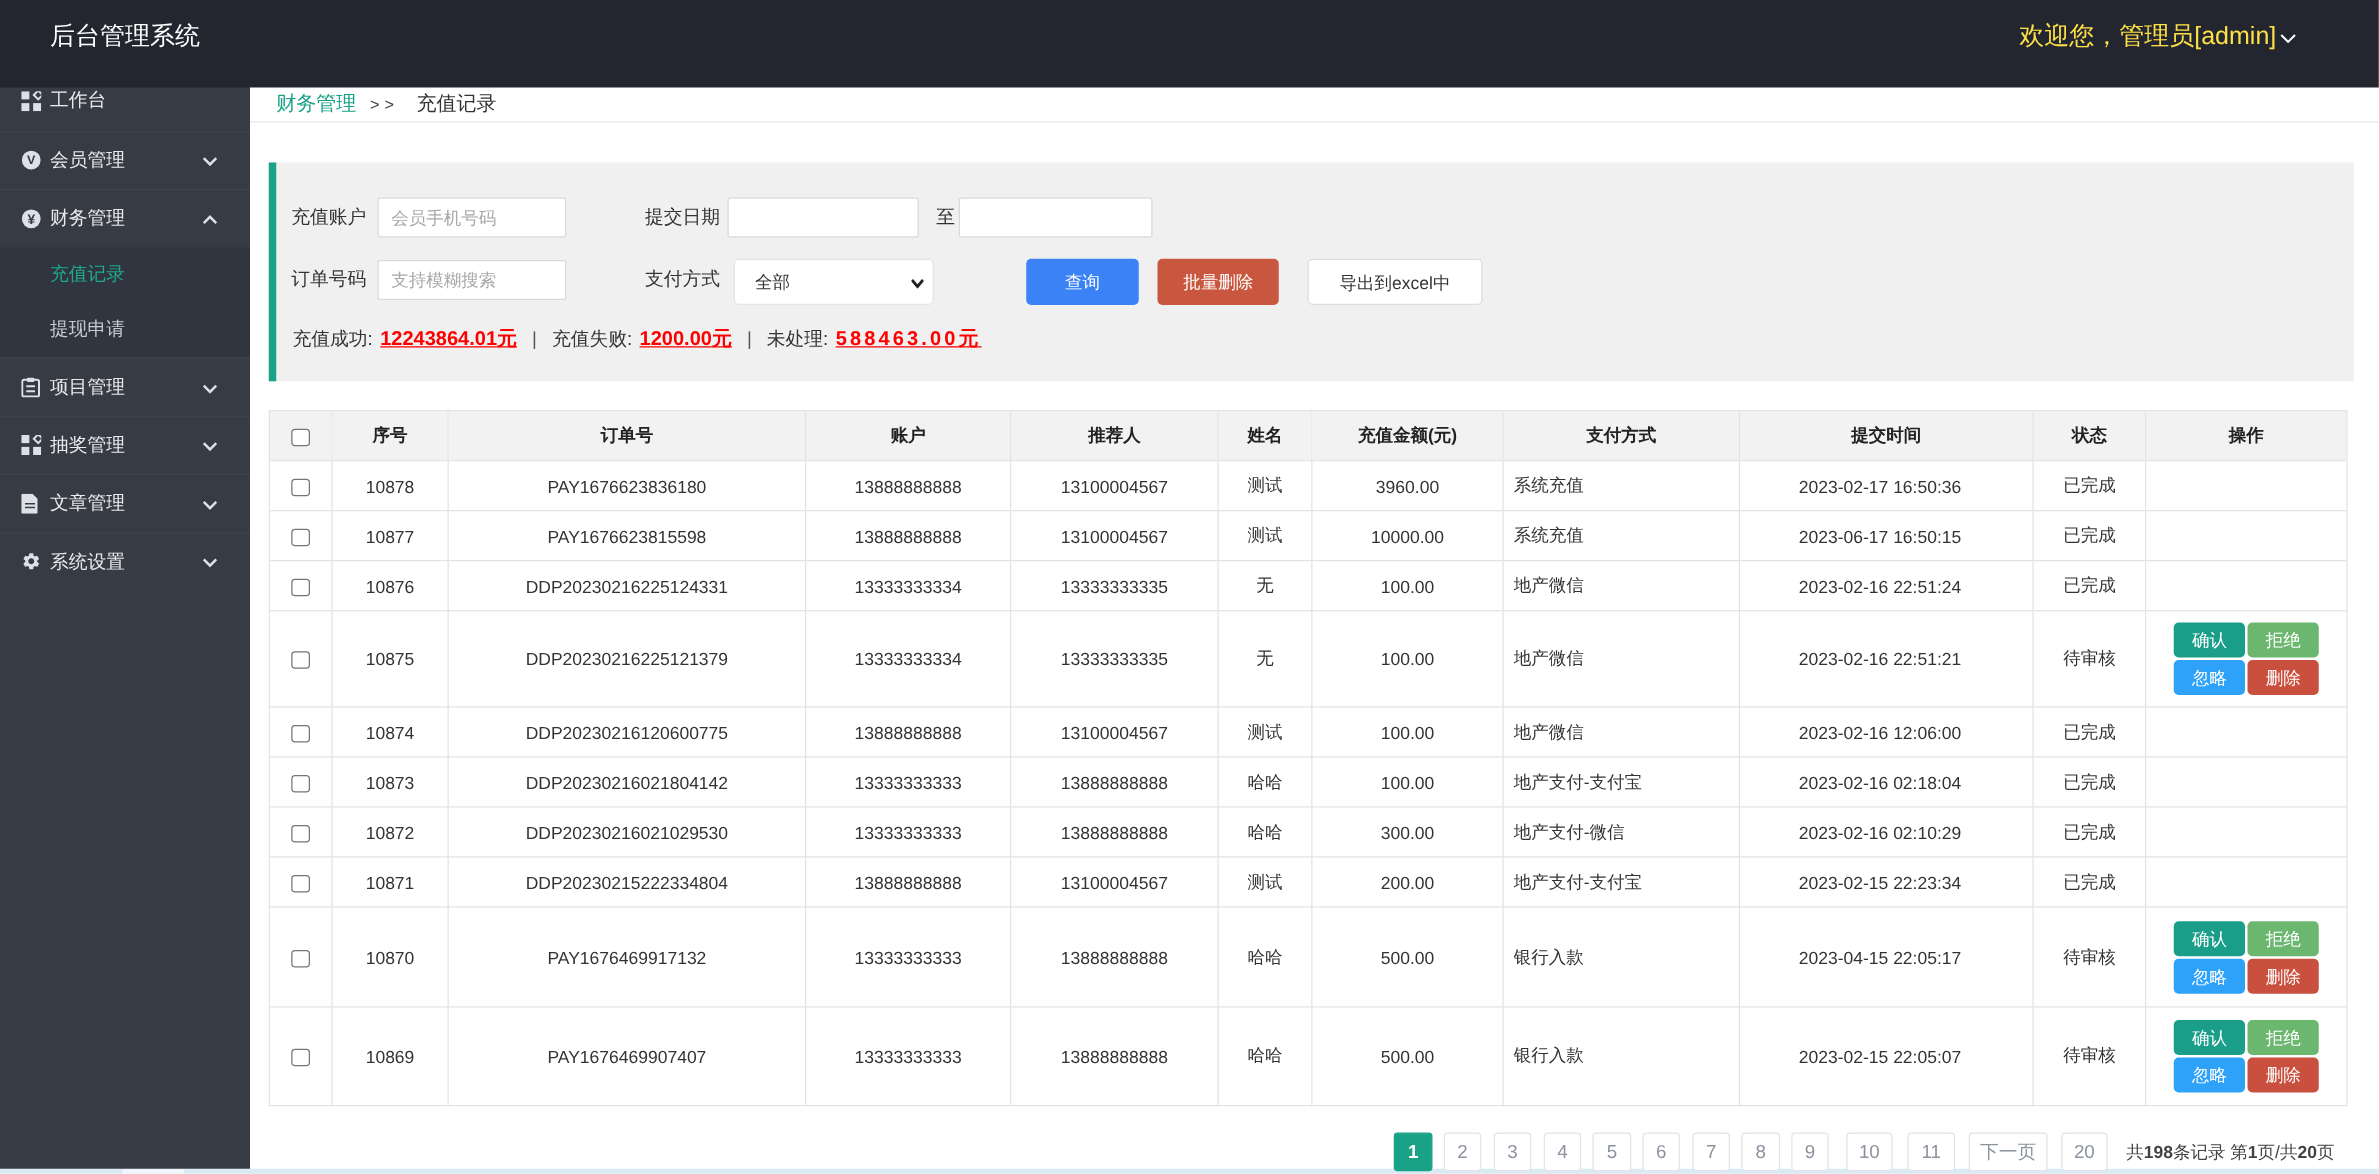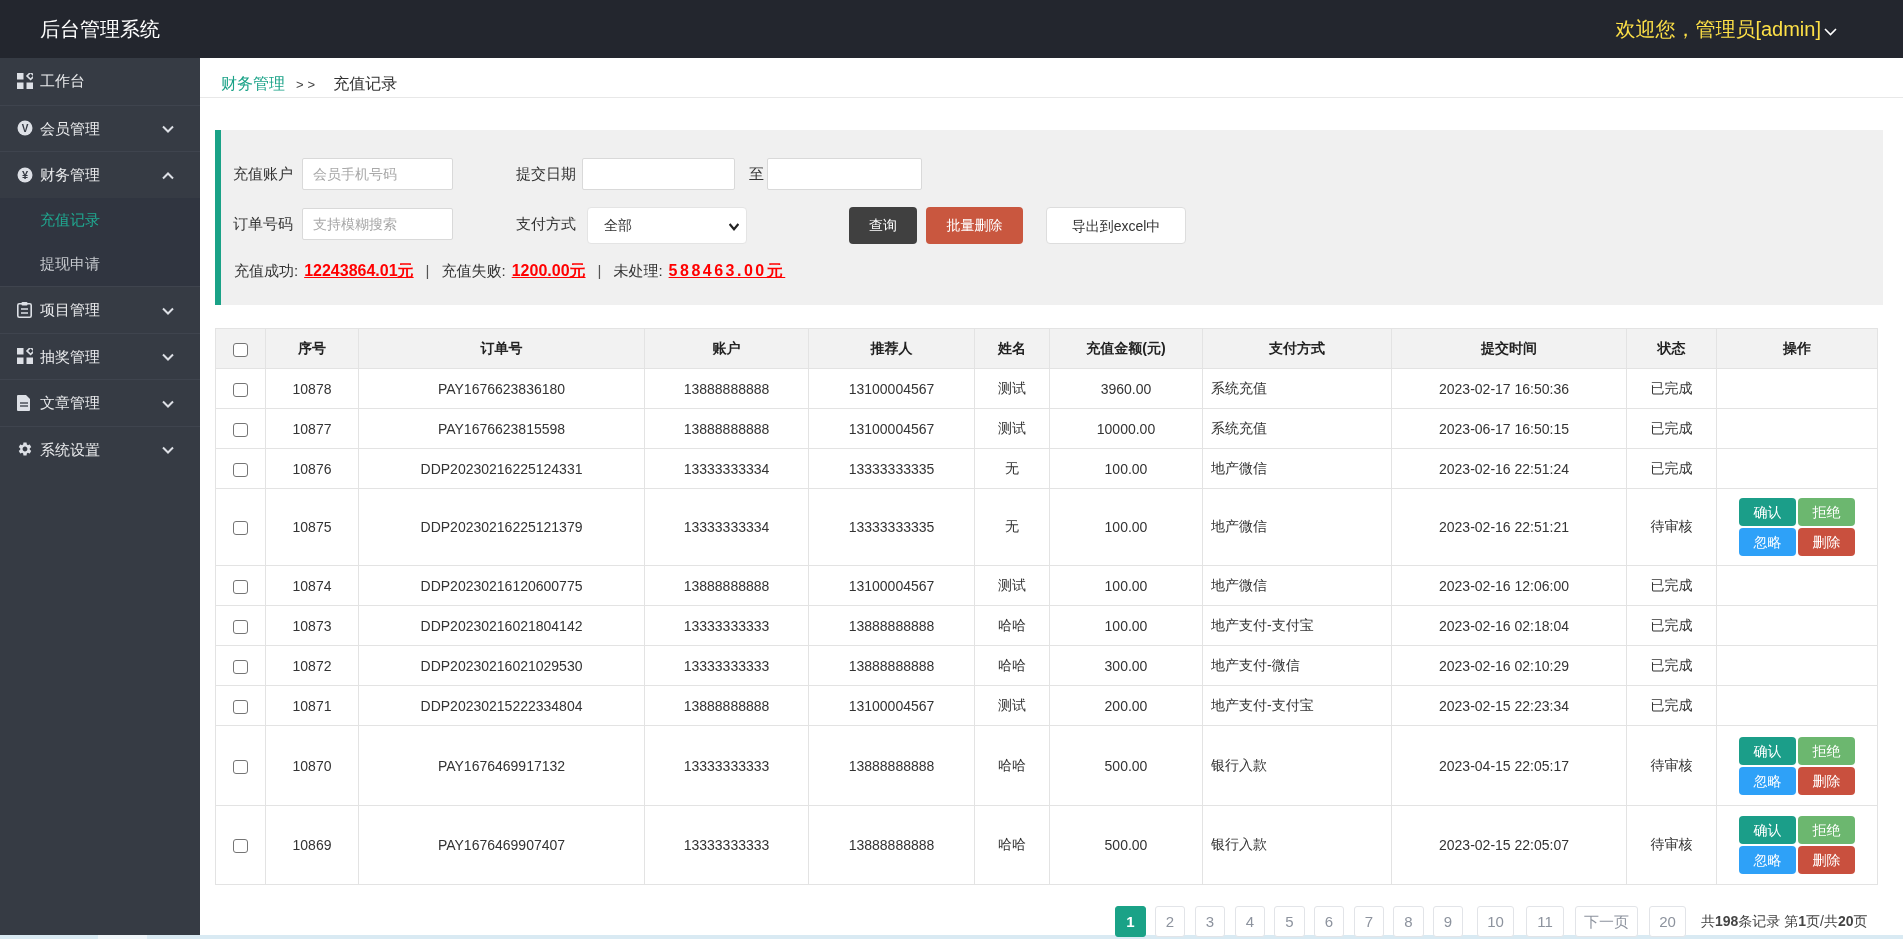--- a/index.html
+++ b/index.html
@@ -1,18 +1,18 @@
 <!DOCTYPE html>
 <html lang="zh"><head>
 <meta charset="utf-8">
 <title>后台管理系统</title>
 <style>
   * { margin:0; padding:0; box-sizing:border-box; }
   html,body { width:1903px; height:939px; overflow:hidden; font-family:"Liberation Sans",sans-serif; background:#fff; }
-  .topbar { position:absolute; left:0; top:0; width:1903px; height:58px; background:#23262e; z-index:5; }
+  .topbar { position:absolute; left:0; top:0; width:1903px; height:70px; background:#23262e; z-index:5; }
   .topbar .title { position:absolute; left:40px; top:0; line-height:58px; color:#fff; font-size:20px; }
   .topbar .welcome { position:absolute; right:66px; top:0; line-height:58px; color:#fde047; font-size:20px;margin-left:24px; }
   .sidebar { position:absolute; left:0; top:58px; width:200px; height:877px; background:#363b44; z-index:4; }
   .mi { position:relative; height:46.5px; border-top:1px solid #3f444e; color:#e9eaec; font-size:15px; }
   .mi:first-child { border-top:none; }
   .mi .txt { position:absolute; left:40px; top:0; line-height:46px; }
   .mi svg.ic { position:absolute; left:17px; top:50%; margin-top:-8px; }
   .mi svg.ch { position:absolute; right:26px; top:50%; margin-top:-3px; }
   .submenu { background:#303540; }
   .si { height:44.3px; line-height:44.3px; padding-left:40px; color:#c6c9ce; font-size:15px; }
@@ -149,21 +149,21 @@
   <div class="lab" style="left:295px; top:28px;">提交日期</div>
   <input class="inp" style="left: 361px; top: 28px; width: 153px;">
   <div class="lab" style="left:528px; top:28px;">至</div>
   <input class="inp" style="left: 546px; top: 28px; width: 155px;">
   <div class="lab" style="left:12px; top:78px;">订单号码</div>
   <input class="inp" style="left: 81px; top: 78px; width: 151px;" placeholder="支持模糊搜索">
   <div class="lab" style="left:295px; top:78px;">支付方式</div>
   <div class="inp" style="left:366px; top:77px; width:160px; height:37px; line-height:35px; border:1px solid #e4e4e4; border-radius:4px; padding:0 16px;">全部<svg width="10" height="8" viewBox="0 0 10 8" style="position:absolute; right:7px; top:15px;">
         <polyline points="0.6,1 5,6.2 9.4,1" fill="none" stroke="#222" stroke-width="2.2"></polyline>
       </svg></div>
-  <div class="btn" style="left:600px; top:77px; width:68px; background:#404040;margin-left:28px;">查询</div>
+  <div class="btn" style="left:600px; top:77px; width:90px; background:#3b82f6;">查询</div>
   <div class="btn" style="left:705px; top:77px; width:97px; background:#c9573f;">批量删除</div>
   <div class="btn" style="left:825px; top:77px; width:140px; background:#fff; color:#333; border:1px solid #ddd;">导出到excel中</div>
   <div class="stats">充值成功<span class="cl">:</span><b>12243864.01元</b><span class="bar">|</span>充值失败<span class="cl">:</span><b>1200.00元</b><span class="bar">|</span>未处理<span class="cl">:</span><b style="letter-spacing:2.5px">588463.00元</b></div>
 </div>
 
 <div class="tablewrap">
 <table class="grid">
 <colgroup>
         <col style="width:50px">
         <col style="width:93px">

